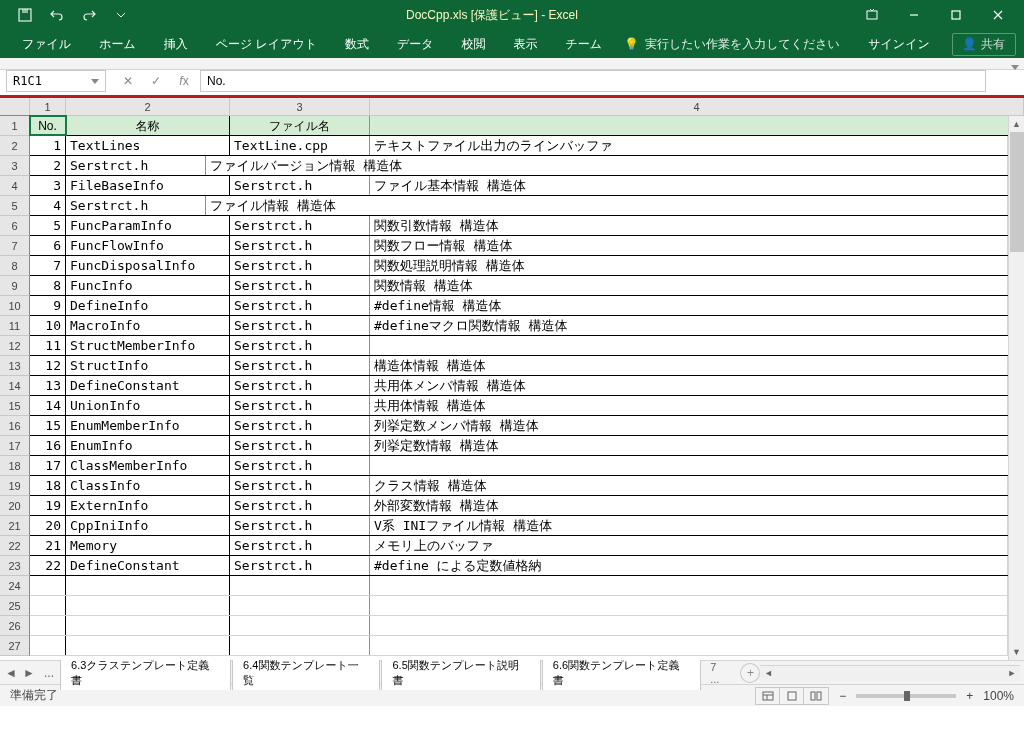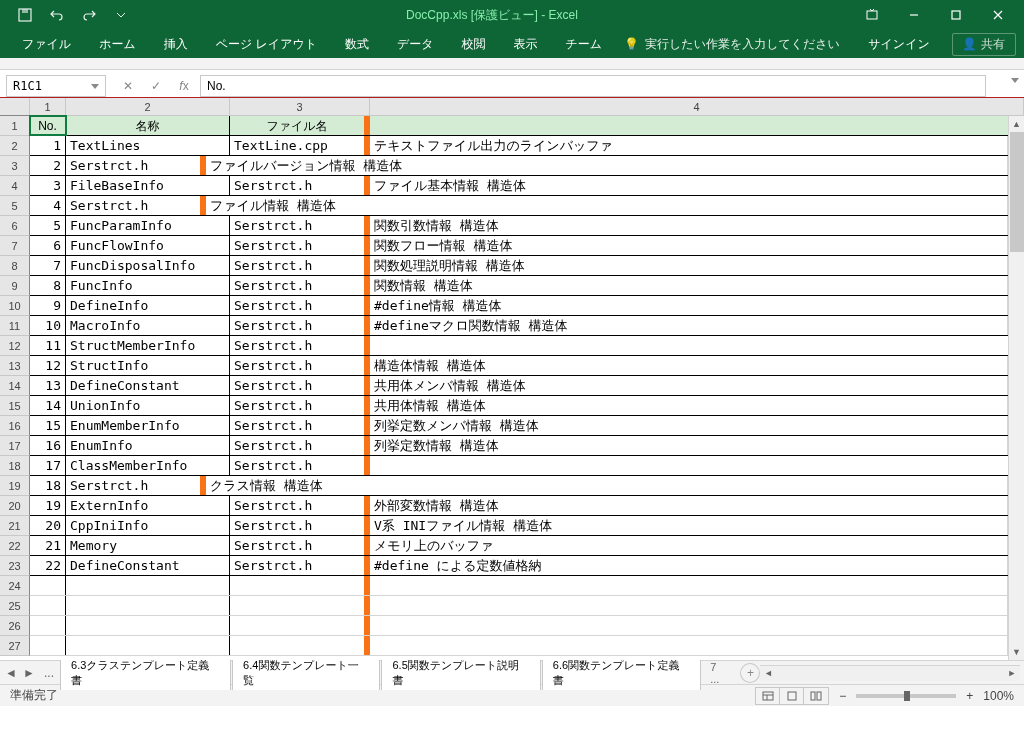--- a/index.html
+++ b/index.html
@@ -1,29 +1,29 @@
 <!DOCTYPE html>
 <html><head>
 <meta charset="utf-8">
 <style>
 *{margin:0;padding:0;box-sizing:border-box;font-family:"Meiryo UI","MS PGothic",sans-serif;font-size:12px}
 body{background:#fff;overflow:hidden;width:1024px;height:736px}
-.title-bar{background:#0e6535;height:30px;display:flex;align-items:center;color:#86efac;padding:0 8px}
+.title-bar{background:#0e6535;height:30px;display:flex;align-items:center;color:#fef9c3;padding:0 8px}
 .qa-icons{display:flex;gap:14px;margin-left:8px}
 .qa-icon{width:18px;height:18px;display:inline-flex;align-items:center;justify-content:center;opacity:.9}
 .title-text{flex:1;text-align:center;font-size:12px}
 .win-btns{display:flex;gap:6px;align-items:center}
 .win-btn{width:36px;height:30px;display:flex;align-items:center;justify-content:center}
 .ribbon-tabs{background:#0e6535;height:28px;display:flex;align-items:center;padding:0 8px;gap:0;color:#fff}
 .rtab{padding:0 14px;height:28px;display:flex;align-items:center;font-size:12px;cursor:pointer}
 .tell-me{display:flex;align-items:center;gap:6px;margin-left:8px;opacity:.9}
 .signin{margin-left:auto;padding:0 14px}
 .share{border:1px solid rgba(255,255,255,.4);padding:2px 10px;margin-left:8px;border-radius:2px;opacity:.8}
 .ribbon-body{background:#f3f3f3;height:12px;border-bottom:1px solid #d4d4d4}
-.formula-bar{display:flex;align-items:flex-end;height:28px;border-bottom:1px solid #b91c1c;background:#fff}
+.formula-bar{display:flex;align-items:flex-start;height:28px;border-bottom:3px solid #b91c1c;background:#fff}
 .name-box{width:100px;height:22px;border:1px solid #c8c8c8;margin:0 6px;padding:0 6px;display:flex;align-items:center;justify-content:space-between;background:#fff}
 .name-box span{font-family:Consolas,monospace}
 .fb-btns{display:flex;gap:4px;margin:0 4px}
 .fb-btn{width:24px;height:22px;display:flex;align-items:center;justify-content:center;color:#888}
 .fx-input{flex:1;height:22px;border:1px solid #c8c8c8;margin-right:20px;padding:0 6px;display:flex;align-items:center;font-family:"MS Gothic",monospace}
 .fx-expand{width:18px;text-align:center;color:#888}
 .grid-area{position:relative;height:562px;overflow:hidden;background:#fff}
 .col-headers{display:flex;position:absolute;top:0;left:0;right:0;height:18px;background:#e6e6e6}
 .ch{border-right:1px solid #c8c8c8;border-bottom:1px solid #c8c8c8;text-align:center;font-size:11px;color:#444;line-height:18px}
 .ch.corner{width:30px;background:#e6e6e6;border-bottom:1px solid #888}
@@ -32,21 +32,21 @@
 .ch.c3{width:140px}
 .ch.c4{flex:1}
 .row-headers{position:absolute;top:18px;left:0;width:30px}
 .rh{height:20px;border-right:1px solid #888;border-bottom:1px solid #c8c8c8;background:#e6e6e6;text-align:center;font-size:11px;color:#444;line-height:20px}
 .cells{position:absolute;top:18px;left:30px;right:16px;bottom:0}
 .row{display:flex;height:20px;border-bottom:1px solid #000}
 .row.plain{border-bottom:1px solid #d4d4d4}
 .cell{border-right:1px solid #d4d4d4;padding:0 4px;line-height:20px;white-space:nowrap;overflow:hidden;font-family:"MS Gothic",monospace;font-size:13px}
 .cell.c1{width:36px;text-align:right;border-right:1px solid #000}
 .cell.c2{width:164px;border-right:1px solid #000}
-.cell.c3{width:140px;border-right:6px solid #f97316}
+.cell.c3{width:140px;border-right:1px solid #f97316}
 .cell.c4{flex:1}
 .hdr-row{background:#d4ecd4}
 .hdr-row .cell{text-align:center;font-family:"MS PGothic",sans-serif;font-size:12px}
 .selected-cell{outline:2px solid #107c41;outline-offset:-1px}
 .scrollbar-v{position:absolute;right:0;top:18px;bottom:0;width:16px;background:#f0f0f0;border-left:1px solid #d4d4d4}
 .sv-btn{height:16px;background:#f0f0f0;display:flex;align-items:center;justify-content:center;color:#666;font-size:9px}
 .sv-thumb{position:absolute;top:16px;width:14px;left:1px;height:120px;background:#c8c8c8}
 .sheet-tabs{height:24px;display:flex;align-items:center;background:#f3f3f3;border-top:1px solid #d4d4d4;padding:0 4px}
 .st-nav{display:flex;gap:4px;margin-right:8px;color:#666}
 .st-nav span{width:14px;text-align:center;cursor:pointer}
@@ -293,20 +293,21 @@
         <div class="cell c3">Serstrct.h</div>
         <div class="cell c4">列挙定数情報 構造体</div>
       </div>
       <div class="row">
         <div class="cell c1">17</div>
         <div class="cell c2">ClassMemberInfo</div>
         <div class="cell c3">Serstrct.h</div>
       </div>
       <div class="row">
         <div class="cell c1">18</div>
+        <div class="cell c2">ClassInfo</div>
         <div class="cell c3">Serstrct.h</div>
         <div class="cell c4">クラス情報 構造体</div>
       </div>
       <div class="row">
         <div class="cell c1">19</div>
         <div class="cell c2">ExternInfo</div>
         <div class="cell c3">Serstrct.h</div>
         <div class="cell c4">外部変数情報 構造体</div>
       </div>
       <div class="row">

